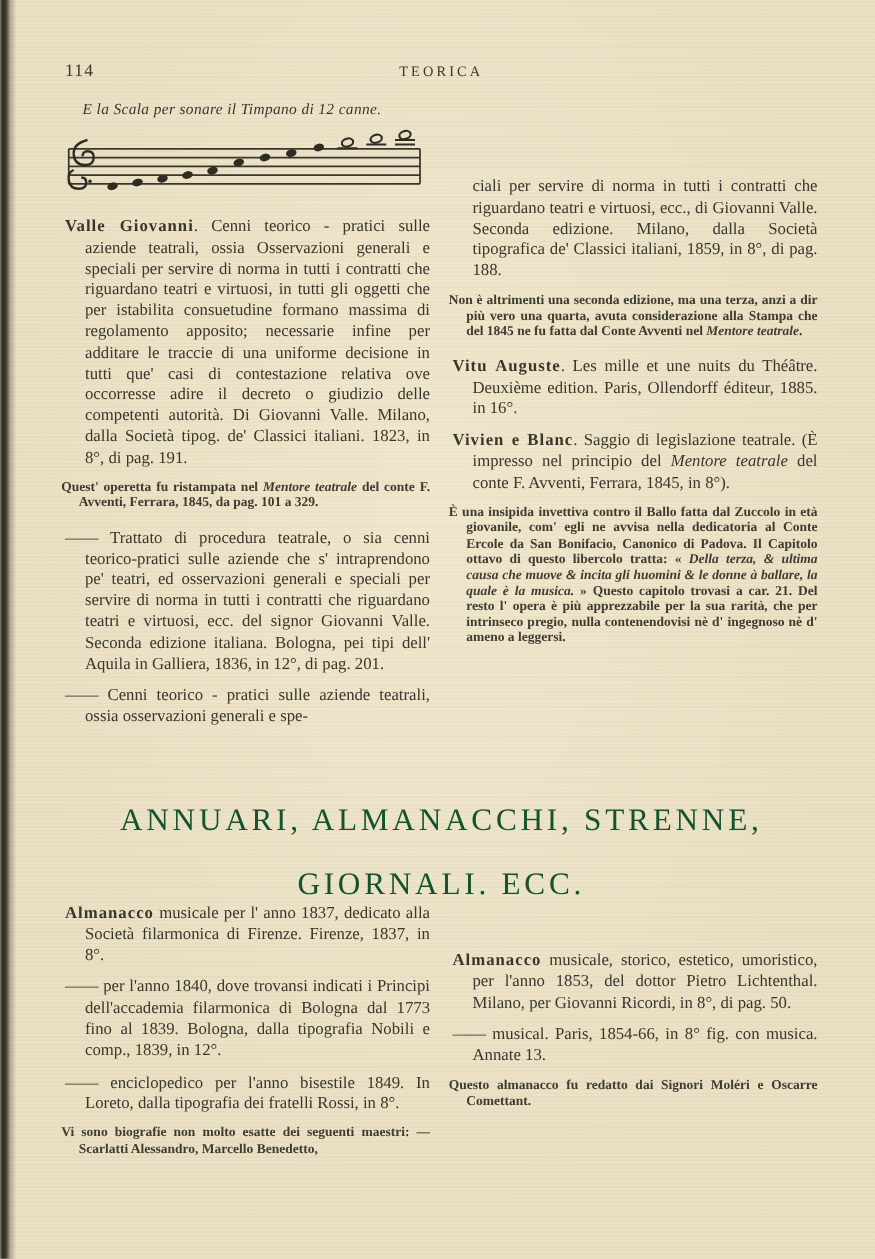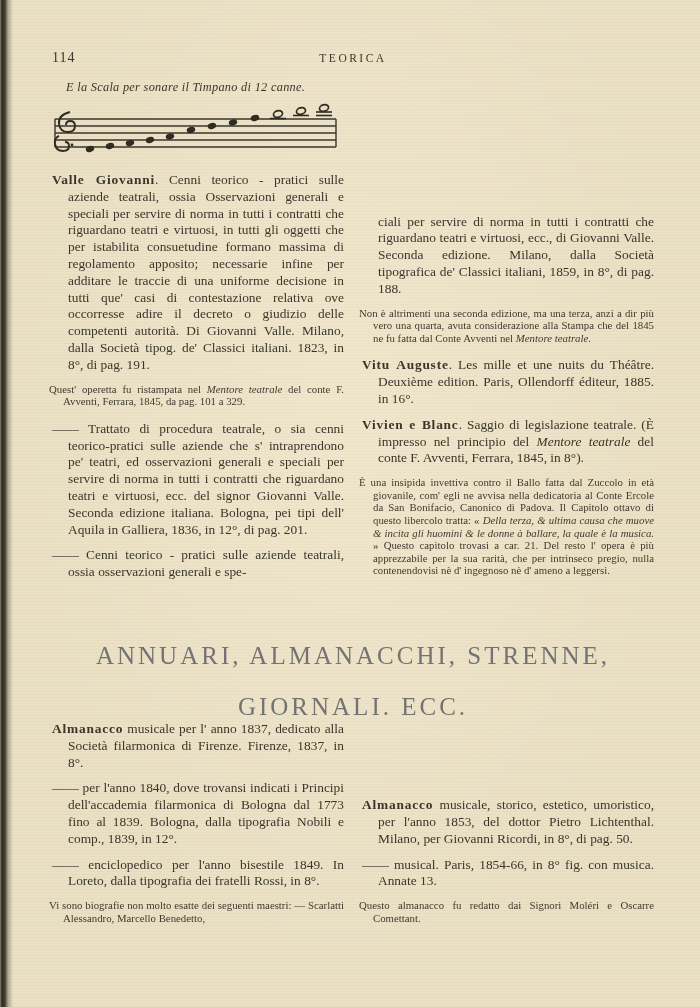--- a/index.html
+++ b/index.html
@@ -19,45 +19,46 @@
     background: linear-gradient(90deg, #8a8270 0px, #2d2a23 2px, #454034 5px,
                 rgba(62,56,44,0.35) 8px, rgba(0,0,0,0) 13px);
   }
   .sheet { position: relative; padding: 50px 46px 0 52px; }
 
   .header-row { position: relative; height: 18px; margin-bottom: 12px; }
   .page-number { position: absolute; left: 0; top: 0; font-size: 14px; letter-spacing: 1px; }
   .running-head { position: absolute; left: 0; right: 0; top: 2px; text-align: center;
     font-size: 11.5px; letter-spacing: 2.5px; }
 
-  .columns { display: flex; gap: 18px; align-items: flex-end; }
+  .columns { display: flex; gap: 18px; align-items: center; }
   .col { flex: 1 1 0; min-width: 0; }
 
   .caption { font-style: italic; font-size: 12.3px; padding-left: 14px;
     letter-spacing: 0.3px; margin: 0 0 7px 0; white-space: nowrap; }
   .staff-wrap { margin: 0 0 10px 0; }
 
   p { margin: 0; }
   .entry {
     font-size: 13.4px; line-height: 16.8px; text-align: justify;
     padding-left: 16px; text-indent: -16px; margin-bottom: 9px;
   }
   .continuation { font-size: 13.4px; line-height: 16.8px; text-align: justify;
     padding-left: 16px; margin-bottom: 9px; }
   .note {
     font-size: 10.8px; line-height: 12.6px; text-align: justify;
     padding-left: 14px; text-indent: -14px; margin: 4px 0 13px -3px;
     color: #3e3b30;
+    font-weight: bold;
   }
   .seg-b { font-weight: bold; letter-spacing: 0.8px; }
   .seg-i { font-style: italic; }
 
   .section-heading { text-align: center; margin-top: 52px; }
   .section-heading .line1, .section-heading .line2 {
-    font-size: 25px; letter-spacing: 3px; color: #737373; font-weight: 400;
+    font-size: 25px; letter-spacing: 3px; color: #14532d; font-weight: 400;
   }
   .section-heading .line1 { margin-bottom: 23px; }
   .section-heading .line2 { margin-bottom: 0; }
 
   .bottom-columns { }
   .note-first { margin-top: 0; }
 </style>
 </head>
 <body>
 

